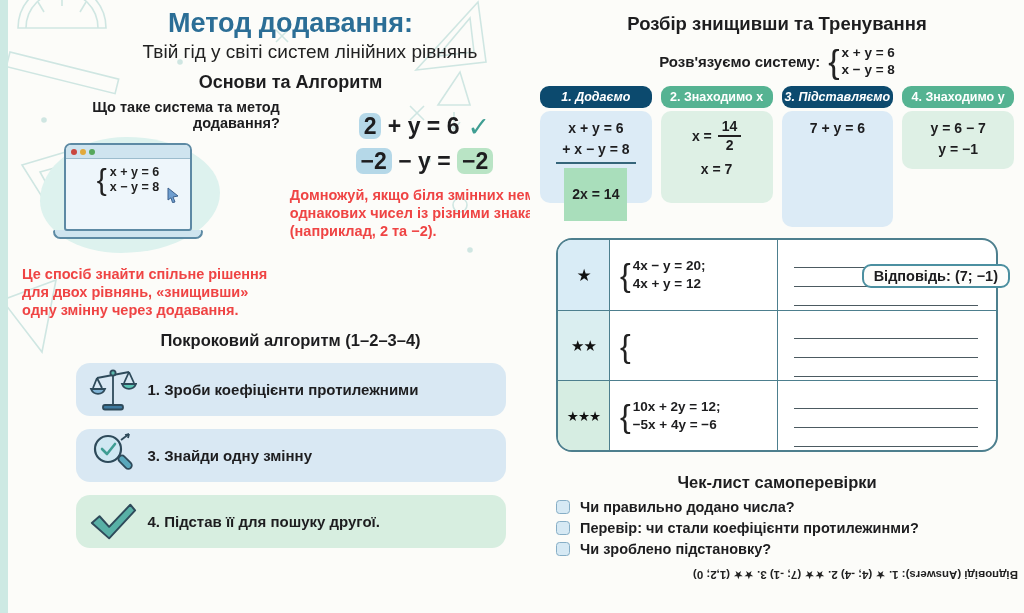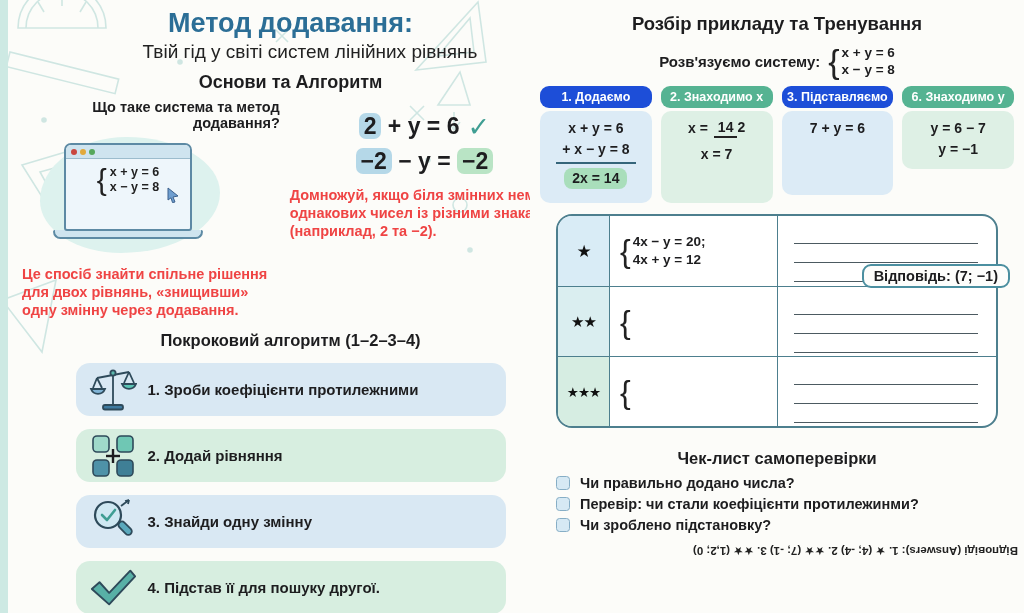--- a/index.html
+++ b/index.html
@@ -55,31 +55,31 @@
 
   
   .r-title { text-align:center; font-size:18.5px; font-weight:700; margin-top:13px; }
   .solve-row { display:flex; justify-content:center; align-items:center; margin-top:9px; font-size:15px; }
   .solve-label { font-weight:600; }
   .brace { font-size:34px; font-weight:400; line-height:34px; margin:0 2px 0 8px; color:#222;}
   .sys-lines { font-size:13.5px; font-weight:700; line-height:17px; }
   .example-area { position:relative; margin-top:8px; padding:0 10px; display:flex; gap:9px; }
   .ex-col { flex:1; }
   .ex-head { border-radius:9px; color:#fff; font-weight:700; font-size:12.5px; text-align:center; padding:4px 0; }
-  .ex-head.dark  { background:#1d4ed8; }
+  .ex-head.dark  { background:#0c4a6e;font-style:italic; }
   .ex-head.green { background:#55b392; }
   .ex-body { margin-top:3px; border-radius:10px; padding:7px 5px 5px; text-align:center;
              font-size:14px; font-weight:700; line-height:21px; }
   .ex-body.blue  { background:#dcebf6; }
   .ex-body.green { background:#def0e5; }
-  .h92 { height:92px; } .h96 { height:84px;text-align:center; } .h58 { height:58px; }
+  .h92 { height:92px; } .h96 { height:116px;text-align:center; } .h58 { height:58px; }
   .sum-lines { display:inline-block; border-bottom:2px solid #35657a; padding:0 6px 2px; }
-  .result-pill { display:inline-block; background:#a9debb; border-radius:8px; padding:0 8px; margin-top:4px; }
+  .result-pill { display:inline-block; background:#a9debb; border-radius:0; padding:16px 8px; margin-top:4px; }
   .frac-row { display:flex; align-items:center; justify-content:center; gap:6px; }
-  .frac { display:inline-flex; flex-direction:row; line-height:17px; }
+  .frac { display:inline-flex; flex-direction:column; line-height:17px; }
   .frac-num { border-bottom:2px solid #222; padding:0 4px; }
   .answer-pill { position:absolute; right:14px; top:178px; background:#fdfdfb; border:2px solid #4b8fa0;
                  border-radius:9px; padding:2px 10px; font-size:14.5px; font-weight:700; z-index:2;}
   .practice-title { text-align:center; font-size:17.5px; font-weight:700; margin-top:34px; }
   .task-table { width:442px; margin:11px auto 0; border:2px solid #4d7f8e; border-radius:16px;
                 background:#fff; overflow:hidden; }
   .task-row { display:grid; grid-template-columns:52px 168px 1fr; height:70px; }
   .task-row + .task-row { border-top:1.8px solid #4d7f8e; }
   .cell-stars { display:flex; align-items:center; justify-content:center; border-right:1.8px solid #4d7f8e;
                 font-size:15px; letter-spacing:-1px; color:#111; }
@@ -188,33 +188,20 @@
           <line x1="8" y1="11" x2="13" y2="21"></line>
         <path d="M33,17 A7.5,7.5 0 0 0 47,17 Z" fill="#5bc4b4"></path>
           <line x1="40" y1="5" x2="35" y2="16"></line>
           <line x1="40" y1="5" x2="45" y2="16"></line>
         <rect x="14" y="38" width="20" height="4.5" rx="2" fill="#3f7ba0"></rect>
       </svg>
     </div>
     <div class="step-text"><b>1.</b> <span>Зроби коефіцієнти протилежними</span></div>
   </div>
 
-  <div class="step-card green">
-    <div class="step-icon">
-      <svg width="46" height="46" viewBox="0 0 46 46">
-        <rect x="3" y="3" width="16" height="16" rx="4" fill="#9fd9ca" stroke="#2e4a5a" stroke-width="1.6"></rect>
-        <rect x="27" y="3" width="16" height="16" rx="4" fill="#6fc7b4" stroke="#2e4a5a" stroke-width="1.6"></rect>
-        <rect x="3" y="27" width="16" height="16" rx="4" fill="#4e92a8" stroke="#2e4a5a" stroke-width="1.6"></rect>
-        <rect x="27" y="27" width="16" height="16" rx="4" fill="#3f7f96" stroke="#2e4a5a" stroke-width="1.6"></rect>
-        <line x1="23" y1="16" x2="23" y2="30" stroke="#1d1d1f" stroke-width="2.4"></line>
-        <line x1="16" y1="23" x2="30" y2="23" stroke="#1d1d1f" stroke-width="2.4"></line>
-      </svg>
-    </div>
-    <div class="step-text"><b>2.</b> <span>Додай рівняння</span></div>
-  </div>
 
   <div class="step-card blue">
     <div class="step-icon">
       <svg width="48" height="48" viewBox="0 0 48 48" fill="none">
         <circle cx="19" cy="17" r="13" fill="#cfe8f2" stroke="#2e4a5a" stroke-width="2.2"></circle>
         <path d="M13,17 L18,22 L26,12" stroke="#3f9e93" stroke-width="2.6" stroke-linecap="round" stroke-linejoin="round"></path>
         <rect x="28" y="27" width="7" height="16" rx="3.5" transform="rotate(-45 28 27)" fill="#5aa8bc" stroke="#2e4a5a" stroke-width="1.8"></rect>
         <line x1="32" y1="8" x2="40" y2="2" stroke="#2e4a5a" stroke-width="1.8"></line>
         <path d="M40,2 L36,3 M40,2 L39,6" stroke="#2e4a5a" stroke-width="1.8"></path>
       </svg>
@@ -226,21 +213,21 @@
     <div class="step-icon">
       <svg width="52" height="42" viewBox="0 0 52 42">
         <path d="M4,22 L12,15 L22,26 L44,3 L49,9 L22,38 Z" fill="#58b0a6" stroke="#2e4a5a" stroke-width="2" stroke-linejoin="round"></path>
       </svg>
     </div>
     <div class="step-text"><b>4.</b> <span>Підстав її для пошуку другої.</span></div>
   </div>
 </div>
 
 <div class="card right-card">
-  <div class="r-title">Розбір прикладу та Тренування</div>
+  <div class="r-title">Розбір знищивши та Тренування</div>
 
   <div class="solve-row">
     <span class="solve-label">Розв'язуємо систему:</span>
     <span class="brace">{</span>
     <span class="sys-lines">
       <div>x + y = 6</div>
       <div>x − y = 8</div>
     </span>
   </div>
 
@@ -268,21 +255,21 @@
         <div style="margin-top:5px;">x = 7</div>
       </div>
     </div>
     <div class="ex-col">
       <div class="ex-head dark">3. Підставляємо</div>
       <div class="ex-body blue h96">
         <div>7 + y = 6</div>
       </div>
     </div>
     <div class="ex-col">
-      <div class="ex-head green">6. Знаходимо y</div>
+      <div class="ex-head green">4. Знаходимо y</div>
       <div class="ex-body green h58">
         <div>y = 6 − 7</div>
         <div>y = −1</div>
       </div>
     </div>
     <div class="answer-pill">Відповідь: (7; −1)</div>
   </div>
 
 
   <div class="task-table">
@@ -309,20 +296,24 @@
       <div class="cell-lines">
         <div class="rule"></div>
           <div class="rule"></div>
           <div class="rule"></div>
       </div>
     </div>
     <div class="task-row row3">
       <div class="cell-stars">★★★</div>
       <div class="cell-eqs">
         <span class="brace">{</span>
+        <span class="eq-lines">
+          <div>10x + 2y = 12;</div>
+          <div>−5x + 4y = −6</div>
+        </span>
       </div>
       <div class="cell-lines">
         <div class="rule"></div>
           <div class="rule"></div>
           <div class="rule"></div>
       </div>
     </div>
   </div>
 
   <div class="checklist-title">Чек-лист самоперевірки</div>

